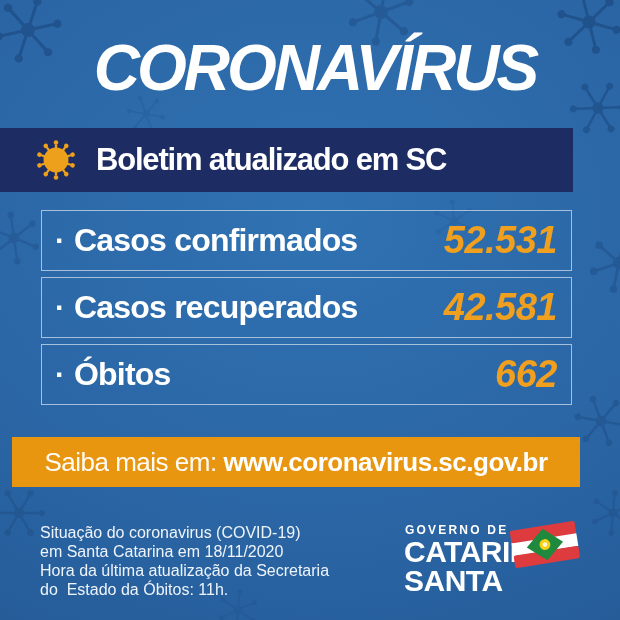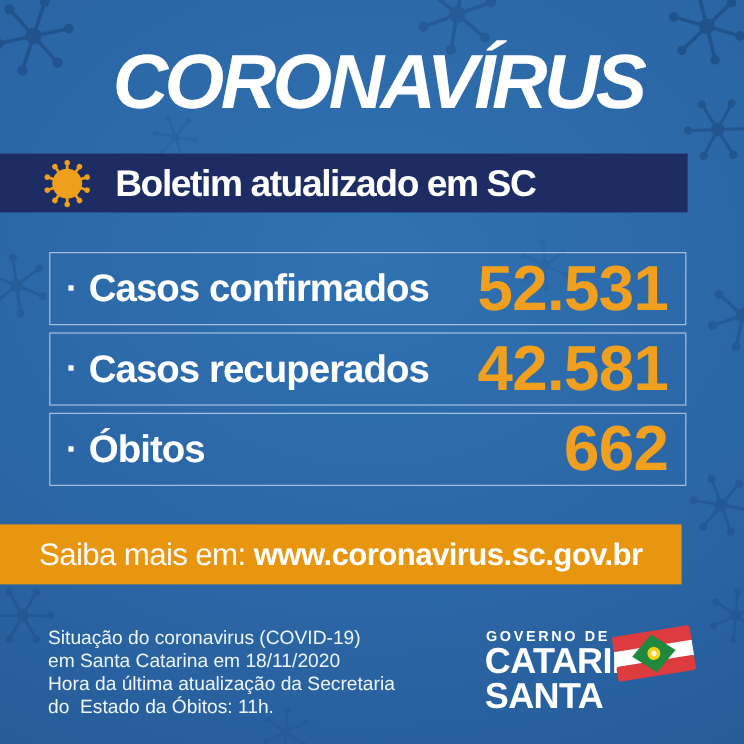--- a/index.html
+++ b/index.html
@@ -13,44 +13,44 @@
 
   .title {
     position:absolute; top:36px; left:0; right:0; margin:0;
     text-align:center; color:#ffffff;
     font-size:64px; line-height:1; font-weight:700; font-style:italic;
     letter-spacing:-3px;
     padding-left:10px;
   }
 
   .banner {
-    position:absolute; top:128px; left:0; width:573px; height:49px;
+    position:absolute; top:128px; left:0; width:573px; height:64px;
     background:#1d2c63; display:flex; align-items:center;
   }
   .virus-icon { width:46px; height:46px; margin-left:33px; flex:0 0 auto; }
   .banner-label {
     margin-left:17px; color:#ffffff; font-size:31px; font-weight:700;
     letter-spacing:-1.2px; white-space:nowrap;
   }
 
   .stats {
     position:absolute; top:210px; left:41px; width:531px;
     display:flex; flex-direction:column; gap:6px;
   }
   .stat-row {
     box-sizing:border-box; height:61px;
     border:1px solid rgba(255,255,255,0.58);
     display:flex; align-items:center; padding:0 14px 0 13px;
   }
   .stat-bullet { color:#ffffff; font-size:30px; font-weight:700; margin-right:9px; }
   .stat-label  { color:#ffffff; font-size:32px; font-weight:700; letter-spacing:-0.8px; white-space:nowrap; }
-  .stat-value  { margin-left:auto; color:#f0a01e; font-size:53px; font-weight:700; letter-spacing:-0.5px; }
+  .stat-value  { margin-left:auto; color:#f0a01e; font-size:38px; font-weight:700; letter-spacing:-0.5px;font-style:italic; }
 
   .linkbar {
-    position:absolute; top:437px; left:0; width:568px; height:50px;
+    position:absolute; top:437px; left:12px; width:568px; height:50px;
     background:#e8960f; display:flex; align-items:center; justify-content:center;
     color:#ffffff; font-size:26px; letter-spacing:-0.5px; white-space:nowrap;
   }
   .linkbar .prefix { font-weight:400; white-space:pre; opacity:0.97; }
   .linkbar .url    { font-weight:700; }
 
   .footer {
     position:absolute; left:40px; top:523px; color:#eef4fa;
     font-size:16px; line-height:19px; font-weight:400;
   }

